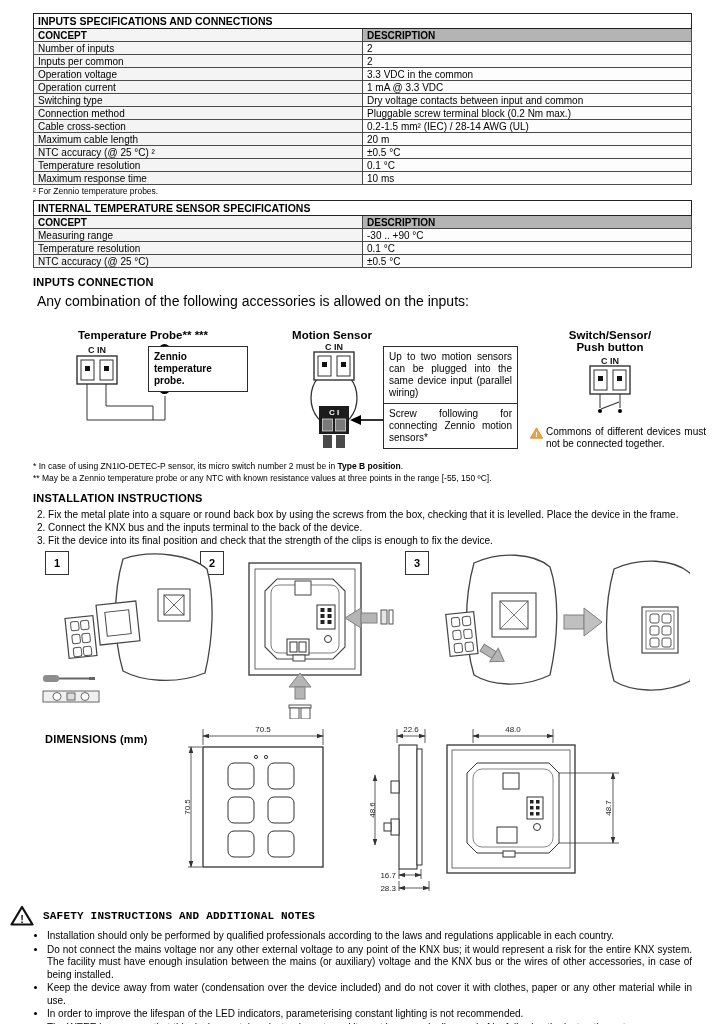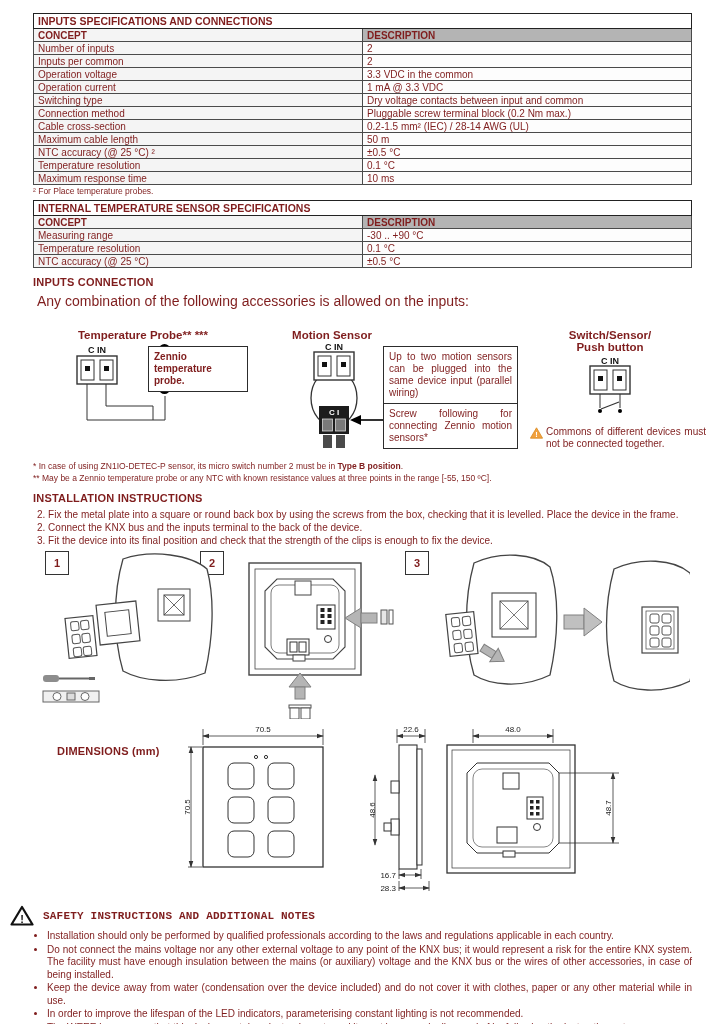--- a/index.html
+++ b/index.html
@@ -1,17 +1,17 @@
 <!DOCTYPE html>
 <html><head>
 <meta charset="utf-8">
 <style>
   html,body{margin:0;padding:0;background:#e8e8e8;}
   .page{position:relative;width:724px;height:1024px;background:#ffffff;overflow:hidden;
-        font-family:"Liberation Sans",sans-serif;color:#7f1d1d;}
+        font-family:"Liberation Sans",sans-serif;color:#000000;}
   .content{position:absolute;left:33px;top:13px;width:659px;}
 
   
   table.spec{border-collapse:collapse;width:100%;font-size:10px;table-layout:fixed;}
   table.spec td{border:1px solid #4a4a4a;padding:0 4px;height:12px;line-height:11px;
                 overflow:hidden;white-space:nowrap;background:#fdfdfd;}
   table.spec .t-title td{font-weight:bold;font-size:10.5px;background:#ffffff;border:1.4px solid #222;height:14px;}
   table.spec .t-head td{font-weight:bold;background:#b4b4b4;height:12px;}
   table.spec td.c1{width:46%;background:#f4f4f4;}
   .tbl-fn{font-size:8.5px;margin:1px 0 4px 0;}
@@ -102,37 +102,37 @@
     <tr>
             <td class="c1">Connection method</td>
             <td>Pluggable screw terminal block (0.2 Nm max.)</td>
           </tr>
     <tr>
             <td class="c1">Cable cross-section</td>
             <td>0.2-1.5 mm² (IEC) / 28-14 AWG (UL)</td>
           </tr>
     <tr>
             <td class="c1">Maximum cable length</td>
-            <td>50 m</td>
+            <td>20 m</td>
           </tr>
     <tr>
             <td class="c1">NTC accuracy (@ 25 °C) ²</td>
             <td>±0.5 °C</td>
           </tr>
     <tr>
             <td class="c1">Temperature resolution</td>
             <td>0.1 °C</td>
           </tr>
     <tr>
             <td class="c1">Maximum response time</td>
             <td>10 ms</td>
           </tr>
   </tbody>
       </table>
-  <div class="tbl-fn">² For Place temperature probes.</div>
+  <div class="tbl-fn">² For Zennio temperature probes.</div>
 
   <table class="spec">
     <tbody>
           <tr class="t-title">
             <td colspan="2">INTERNAL TEMPERATURE SENSOR SPECIFICATIONS</td>
           </tr>
     <tr class="t-head">
       <td class="c1">CONCEPT</td>
       <td>DESCRIPTION</td>
     </tr>
@@ -341,21 +341,21 @@
         <rect x="244" y="65" width="9" height="9" rx="2" fill="#fff" stroke="#555"></rect>
         <rect x="232" y="77" width="9" height="9" rx="2" fill="#fff" stroke="#555"></rect>
         <rect x="244" y="77" width="9" height="9" rx="2" fill="#fff" stroke="#555"></rect>
         <rect x="232" y="89" width="9" height="9" rx="2" fill="#fff" stroke="#555"></rect>
         <rect x="244" y="89" width="9" height="9" rx="2" fill="#fff" stroke="#555"></rect>
       </g>
     </svg>
   </div>
 
   <div class="dims-row">
-    <div class="abs h1" style="left:8px;top:6px;margin:16px;">DIMENSIONS (mm)</div>
+    <div class="abs h1" style="left:8px;top:6px;margin:4px;">DIMENSIONS (mm)</div>
 
     <svg class="abs" style="left:135px;top:0;" width="175" height="174" viewBox="0 0 175 174">
       <line x1="35" y1="6" x2="35" y2="22" class="dimline"></line>
       <line x1="155" y1="6" x2="155" y2="22" class="dimline"></line>
       <line x1="35" y1="13" x2="155" y2="13" class="dimline" marker-start="url(#ds)" marker-end="url(#da)"></line>
       <text class="dimtext" x="95" y="9" text-anchor="middle">70.5</text>
       <line x1="20" y1="24" x2="34" y2="24" class="dimline"></line>
       <line x1="20" y1="144" x2="34" y2="144" class="dimline"></line>
       <line x1="23" y1="24" x2="23" y2="144" class="dimline" marker-start="url(#ds)" marker-end="url(#da)"></line>
       <text class="dimtext" transform="rotate(-90 19 84)" x="19" y="87" text-anchor="middle">70.5</text>

